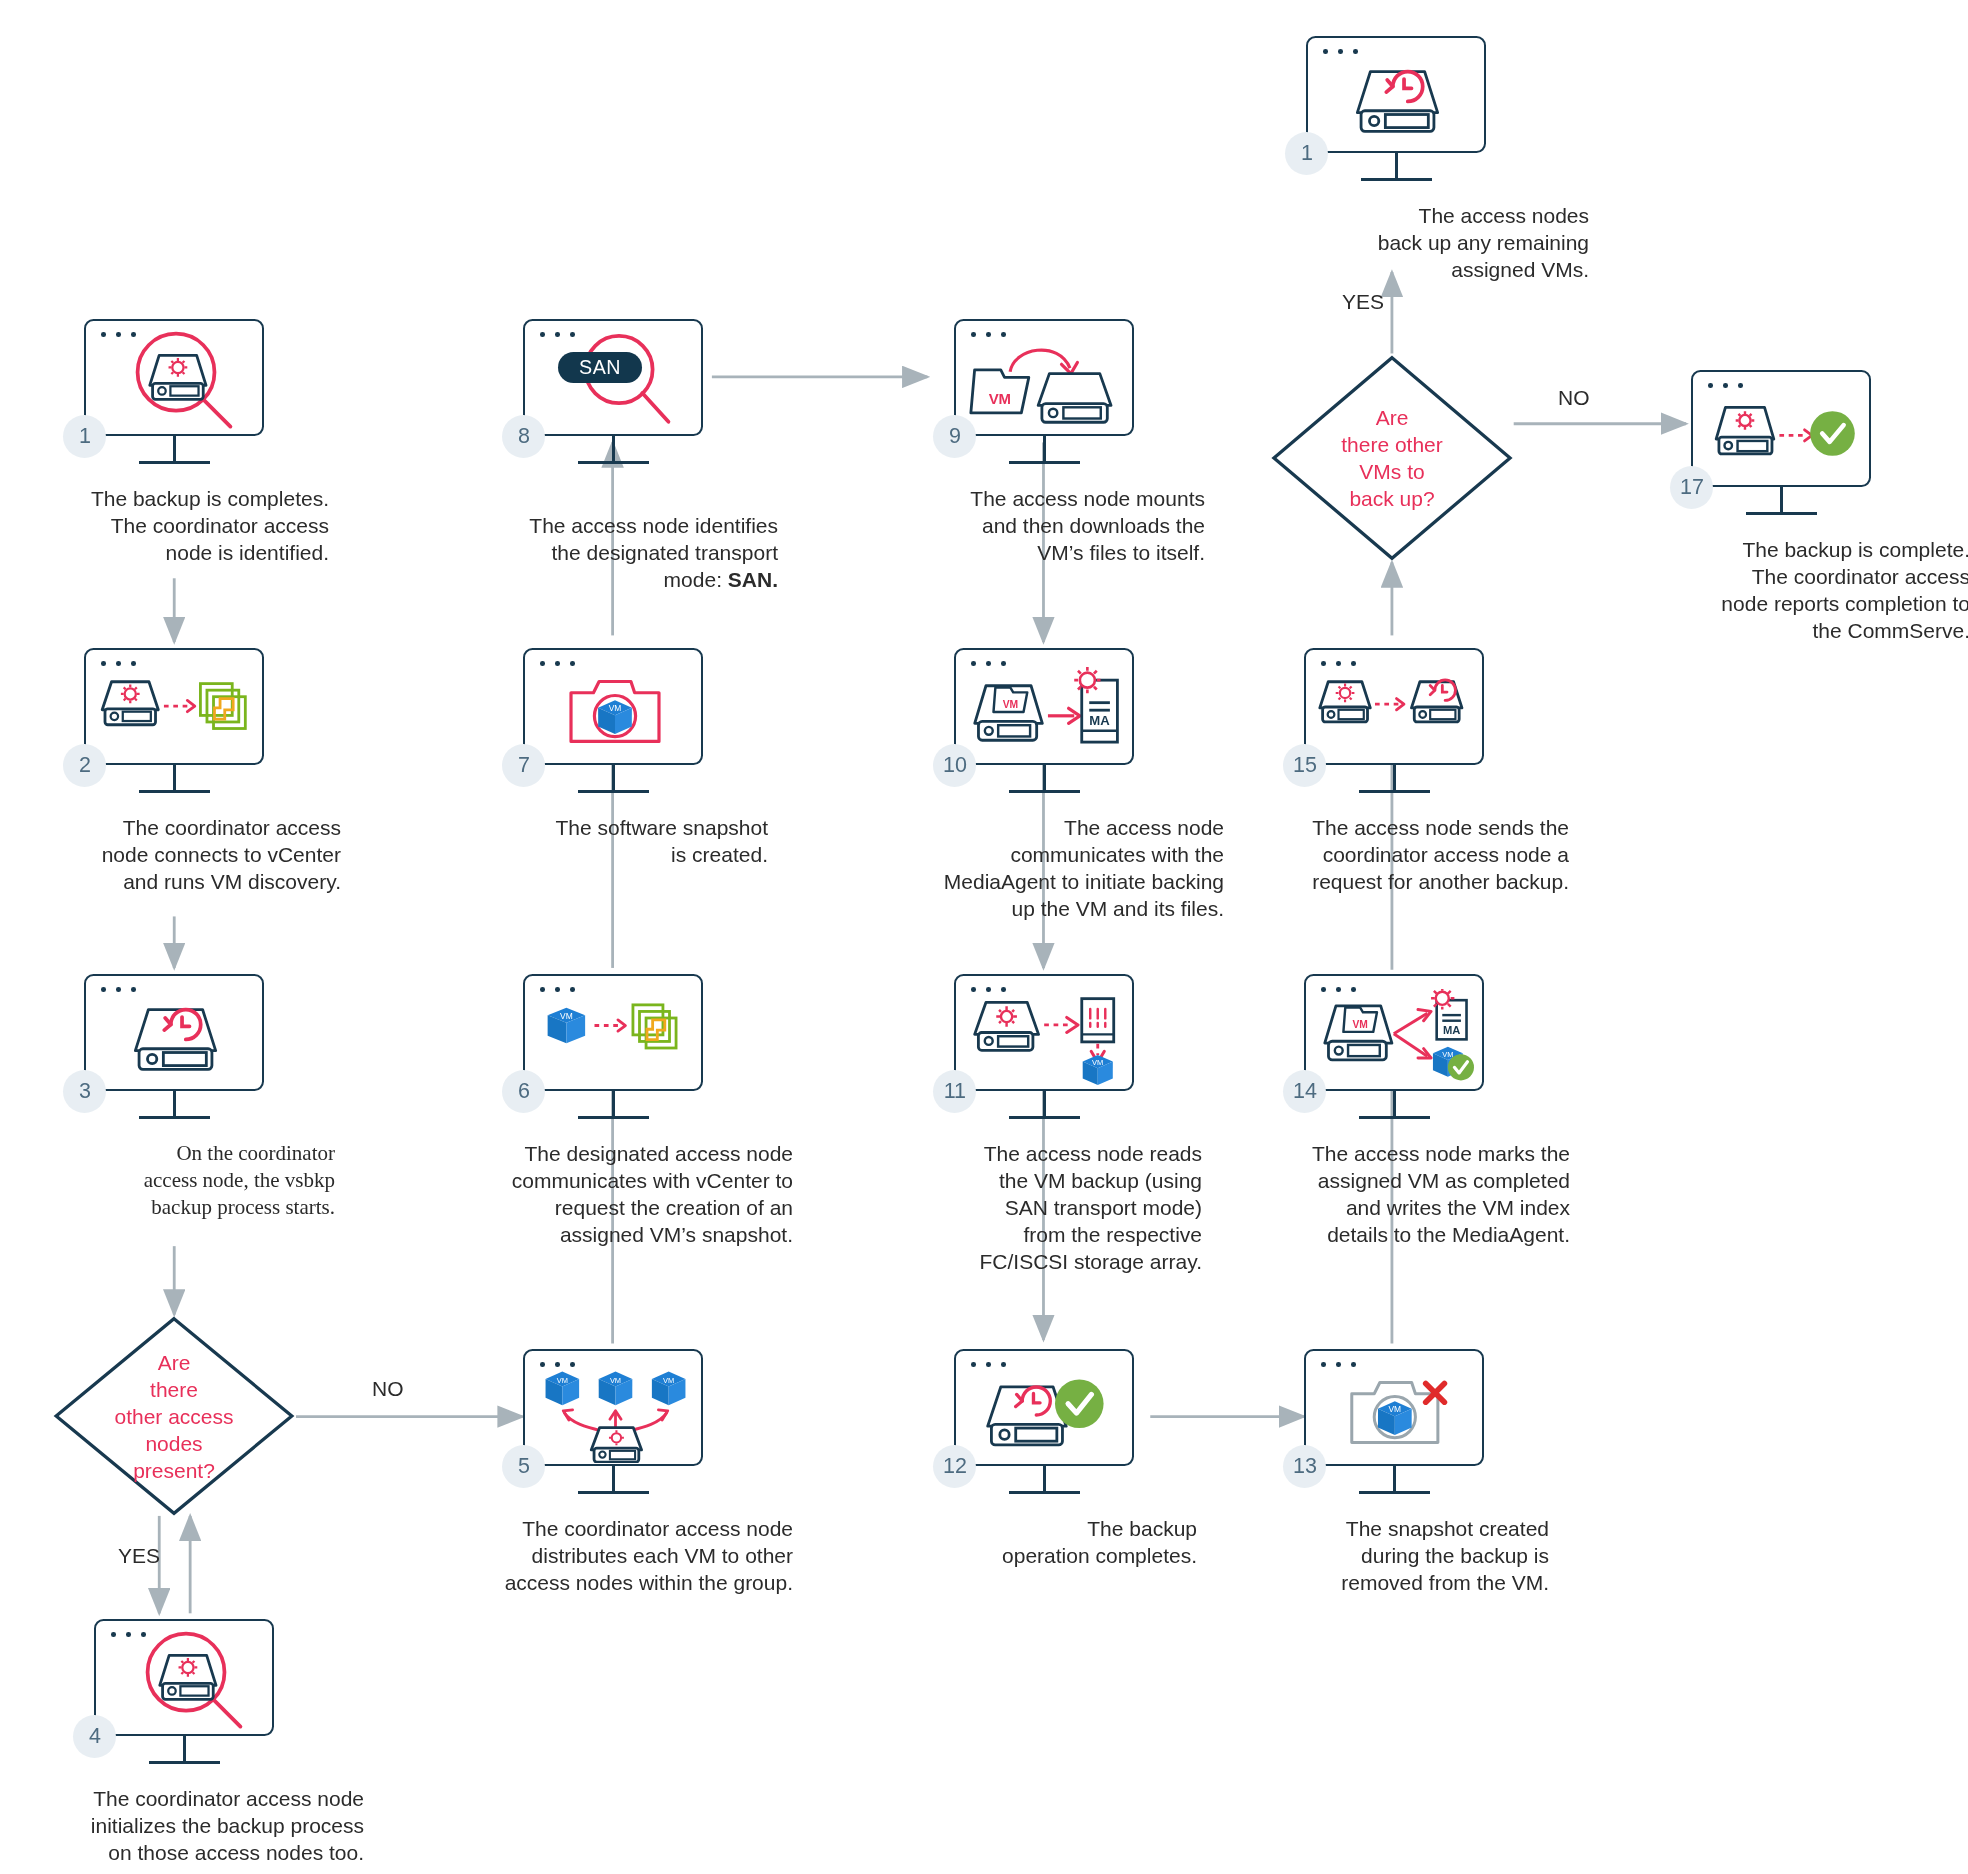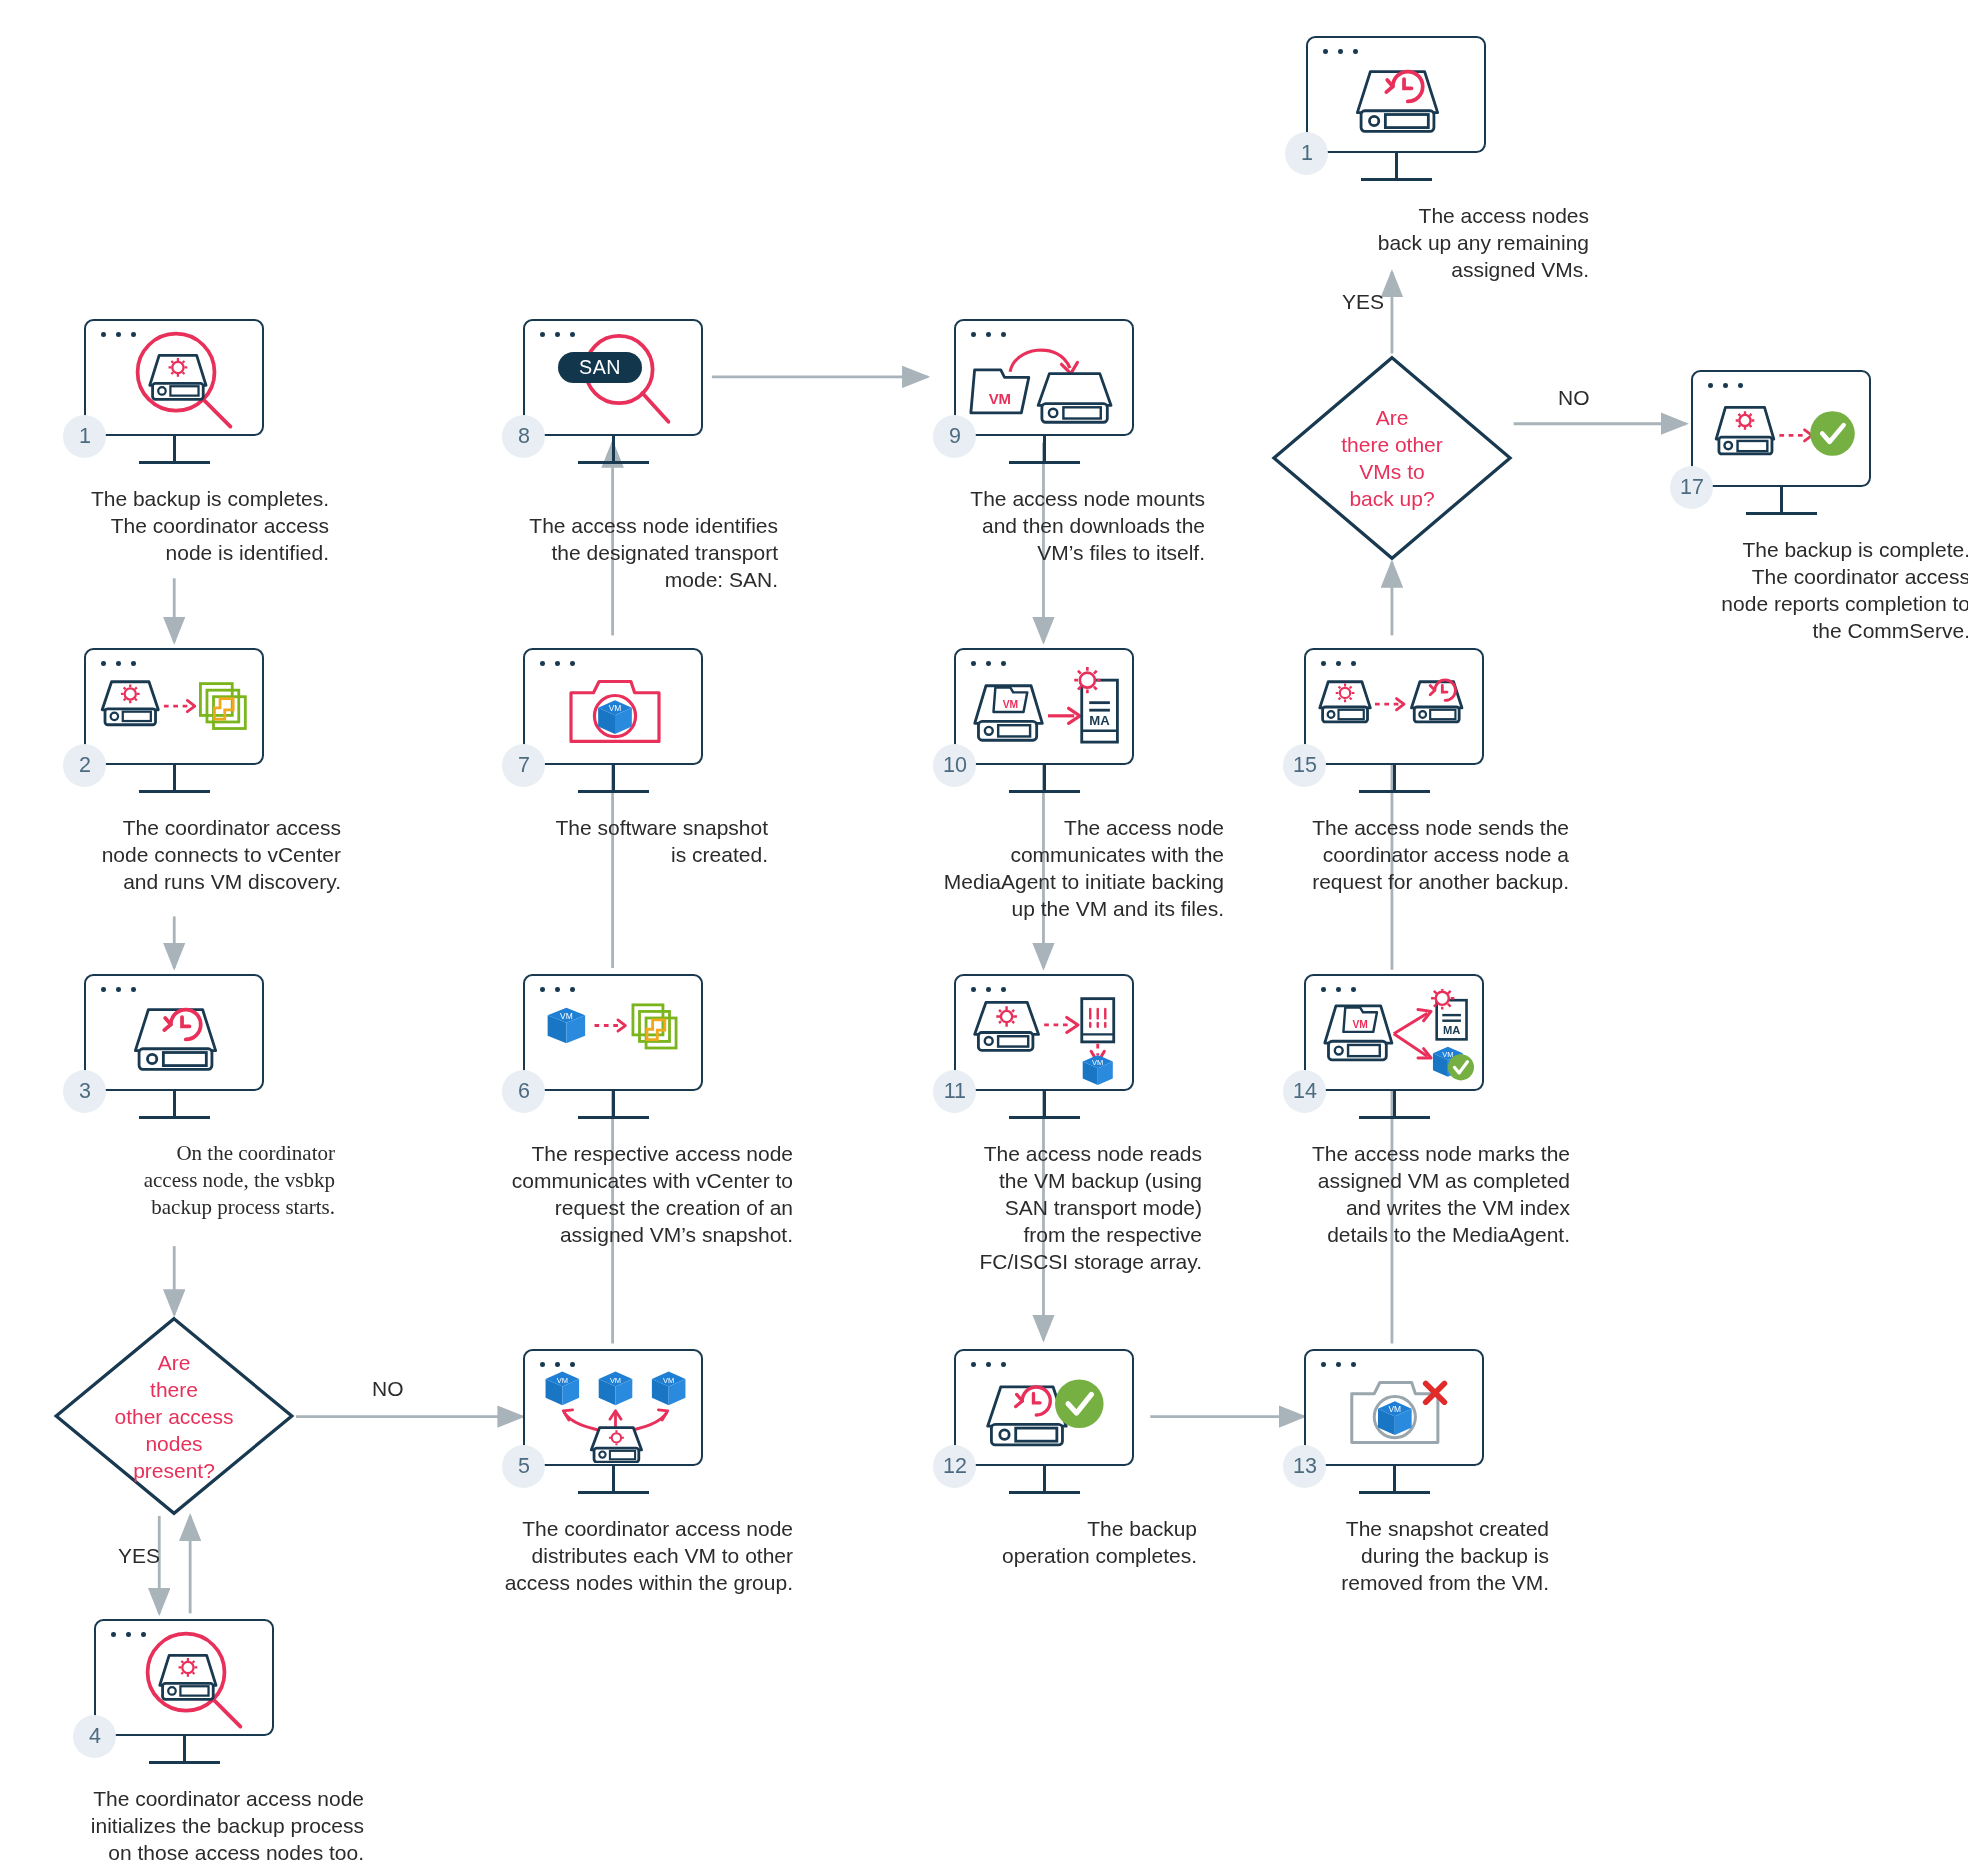--- a/index.html
+++ b/index.html
@@ -20,21 +20,21 @@
   .badge{
     position:absolute;width:43px;height:43px;border-radius:50%;
     background:#e8eef3;color:#4d6b80;
     display:flex;align-items:center;justify-content:center;
     font-size:21.5px;font-family:"Liberation Sans",sans-serif;
   }
   .caption{
     position:absolute;text-align:right;font-size:21px;line-height:27px;
     color:#2b2b2b;white-space:pre-line;
   }
-  .caption b{font-weight:normal;}
+  .caption b{font-weight:bold;}
 
   
   .diamond-wrap{position:absolute;}
   .diamond-shape{position:absolute;left:0;top:0;}
   .diamond-text{
     position:absolute;left:0;top:0;width:100%;height:100%;
     display:flex;align-items:center;justify-content:center;
     color:#e8305a;font-size:21px;line-height:27px;text-align:center;
     white-space:pre-line;
   }
@@ -371,21 +371,21 @@
         <path d="M81,19 L89,25 L81,31" fill="none" stroke="#e8305a" stroke-width="3" stroke-linecap="round" stroke-linejoin="round"></path>
         <rect x="97" y="3" width="32" height="32" fill="none" stroke="#7ab51d" stroke-width="3"></rect>
         <rect x="104" y="10" width="32" height="32" fill="none" stroke="#7ab51d" stroke-width="3"></rect>
         <rect x="111" y="17" width="32" height="32" fill="none" stroke="#7ab51d" stroke-width="3"></rect>
         <path d="M118,19 L131,19 L131,30 L123,30 L123,40 L112,40 L112,29 L118,29 Z" fill="none" stroke="#f0a81e" stroke-width="3"></path>
       </svg>
     </div>
     <div class="stand-neck" style="left:89px;top:117px;height:25px;"></div>
     <div class="stand-base" style="left:55px;top:142px;width:71px;"></div>
     <div class="badge" style="left:-20.6px;top:96px;">6</div>
-    <div class="caption" style="left:-90px;top:166px;width:360px;">The respective access node
+    <div class="caption" style="left:-90px;top:166px;width:360px;">The designated access node
 communicates with vCenter to
 request the creation of an
 assigned VM’s snapshot.</div>
   </div>
 
   <div class="node" style="left:523px;top:648px;">
     <div class="screen" style="width:180px;height:117px;">
       <div class="dots">
           <i></i>
           <i></i>

